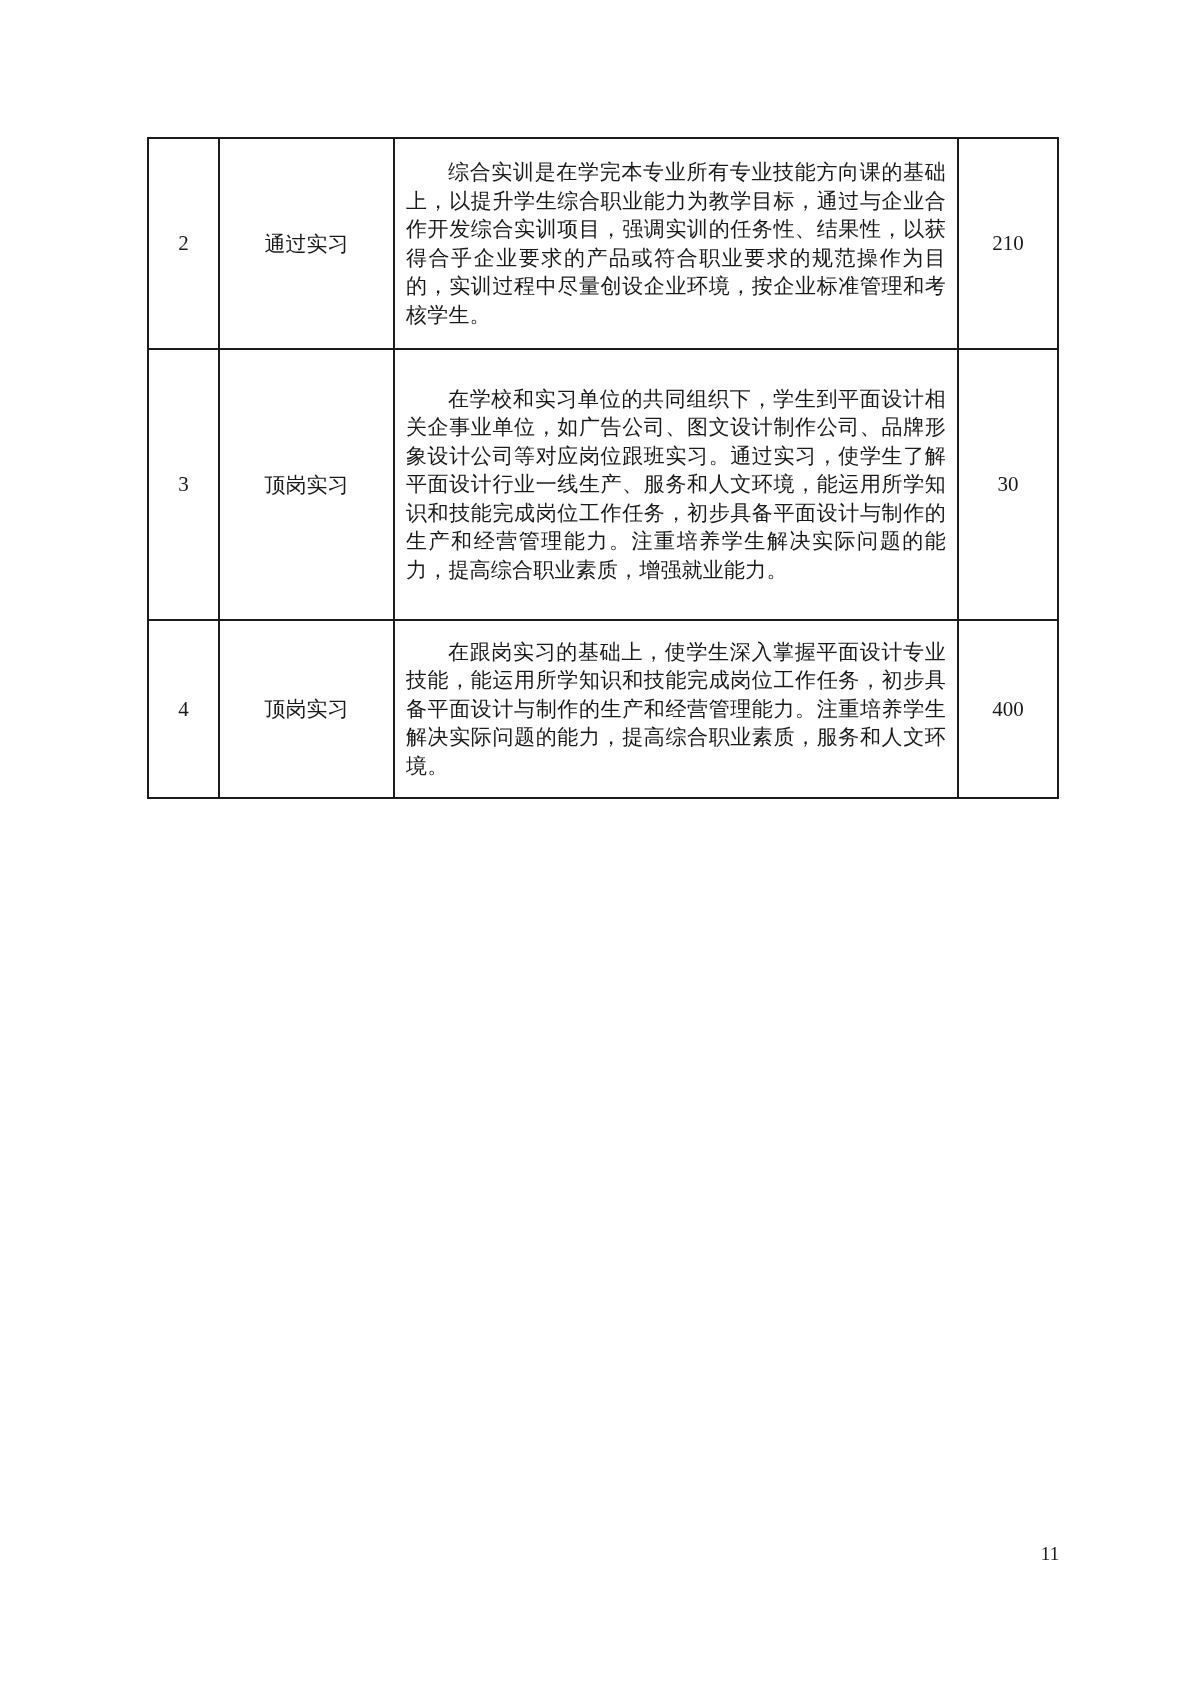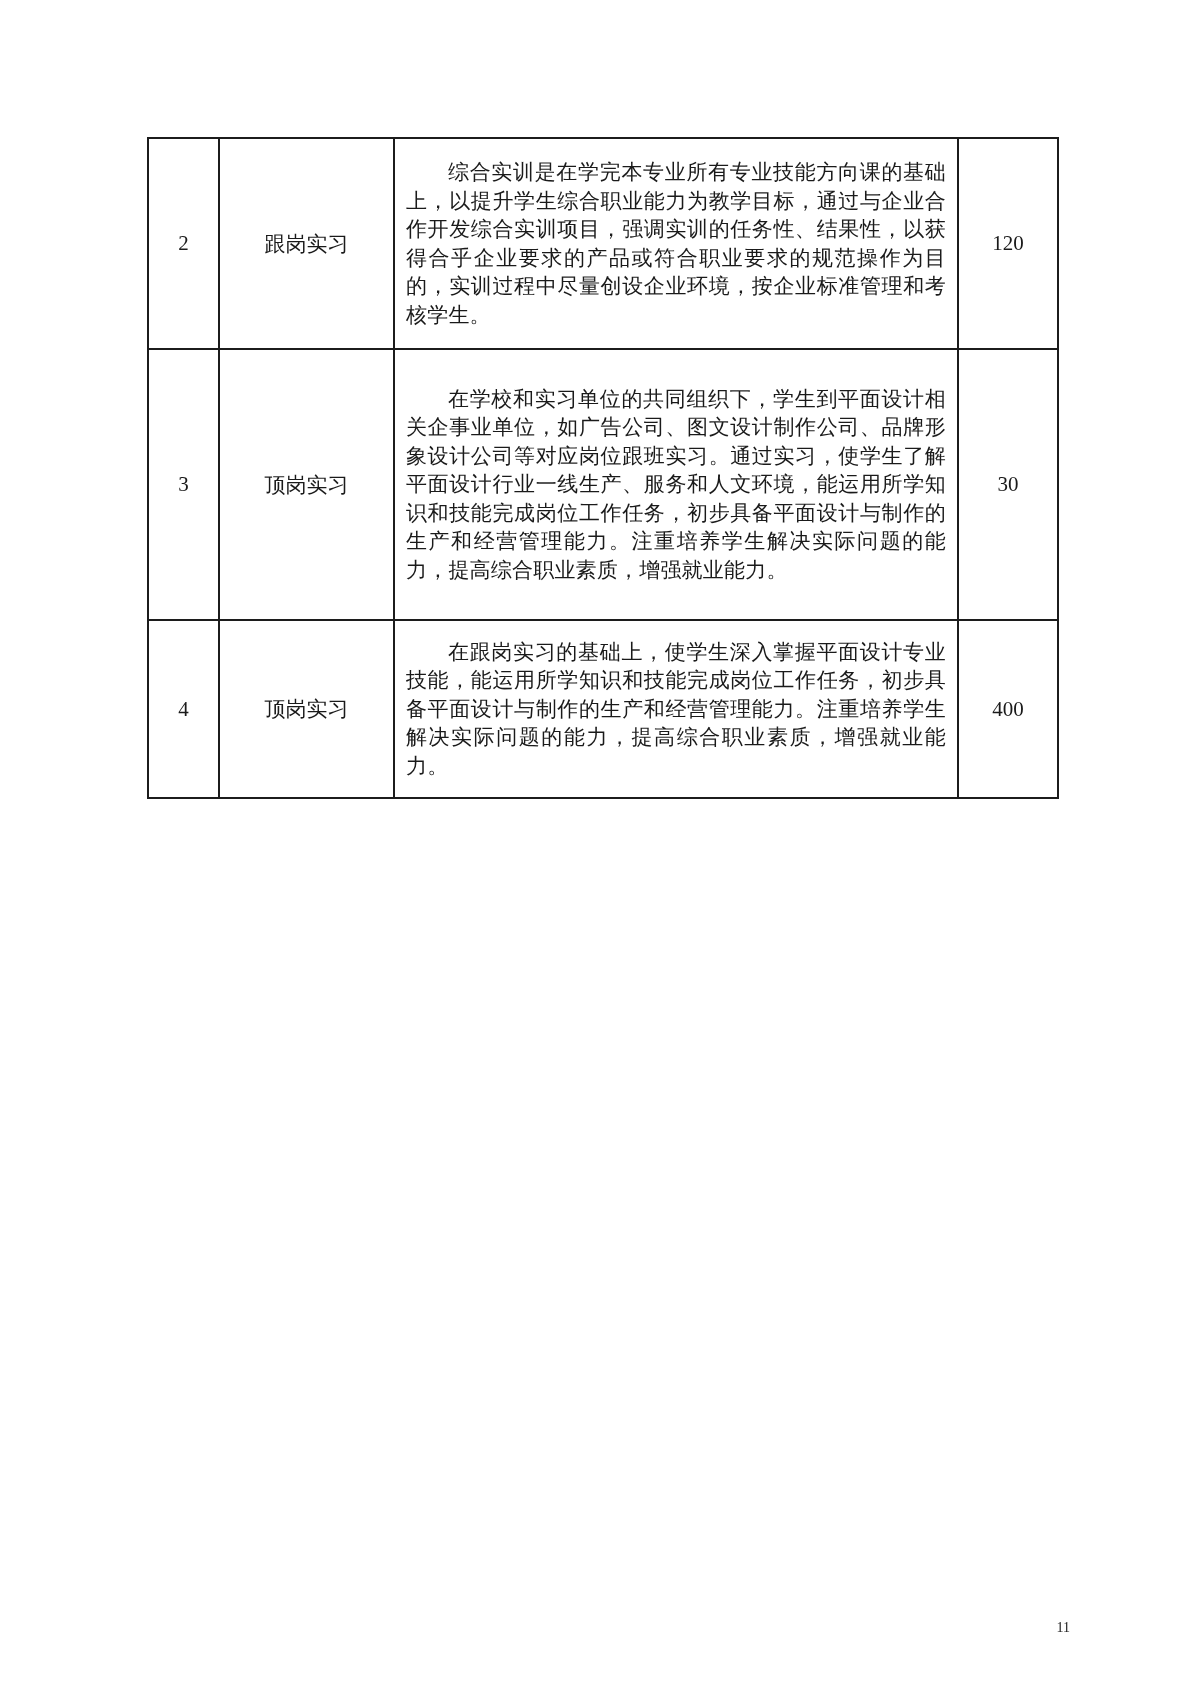--- a/index.html
+++ b/index.html
@@ -42,58 +42,58 @@
   }
   td.cell-desc p {
     text-indent: 2em;
     text-align: justify;
     line-height: 28.5px;
     letter-spacing: 0.2px;
   }
   .page-number {
     position: absolute;
     left: 1030px;
-    top: 1620px;
+    top: 1543px;
     width: 40px;
-    text-align: right;
-    font-size: 14px;
+    text-align: center;
+    font-size: 19px;
     color: #1a1a1a;
   }
 </style>
 </head>
 <body>
 
 <table class="doc-table">
   <colgroup>
     <col class="c-index">
     <col class="c-name">
     <col class="c-desc">
     <col class="c-hours">
   </colgroup>
   <tbody>
     <tr class="row-2">
       <td class="cell-center">2</td>
-      <td class="cell-center">跟岗实习</td>
+      <td class="cell-center">通过实习</td>
       <td class="cell-desc">
         <p>综合实训是在学完本专业所有专业技能方向课的基础上，以提升学生综合职业能力为教学目标，通过与企业合作开发综合实训项目，强调实训的任务性、结果性，以获得合乎企业要求的产品或符合职业要求的规范操作为目的，实训过程中尽量创设企业环境，按企业标准管理和考核学生。</p>
       </td>
-      <td class="cell-center">120</td>
+      <td class="cell-center">210</td>
     </tr>
     <tr class="row-3">
       <td class="cell-center">3</td>
       <td class="cell-center">顶岗实习</td>
       <td class="cell-desc">
         <p>在学校和实习单位的共同组织下，学生到平面设计相关企事业单位，如广告公司、图文设计制作公司、品牌形象设计公司等对应岗位跟班实习。通过实习，使学生了解平面设计行业一线生产、服务和人文环境，能运用所学知识和技能完成岗位工作任务，初步具备平面设计与制作的生产和经营管理能力。注重培养学生解决实际问题的能力，提高综合职业素质，增强就业能力。</p>
       </td>
       <td class="cell-center">30</td>
     </tr>
     <tr class="row-4">
       <td class="cell-center">4</td>
       <td class="cell-center">顶岗实习</td>
       <td class="cell-desc">
-        <p>在跟岗实习的基础上，使学生深入掌握平面设计专业技能，能运用所学知识和技能完成岗位工作任务，初步具备平面设计与制作的生产和经营管理能力。注重培养学生解决实际问题的能力，提高综合职业素质，增强就业能力。</p>
+        <p>在跟岗实习的基础上，使学生深入掌握平面设计专业技能，能运用所学知识和技能完成岗位工作任务，初步具备平面设计与制作的生产和经营管理能力。注重培养学生解决实际问题的能力，提高综合职业素质，服务和人文环境。</p>
       </td>
       <td class="cell-center">400</td>
     </tr>
   </tbody>
 </table>
 
 <div class="page-number">11</div>
 
 </body></html>

